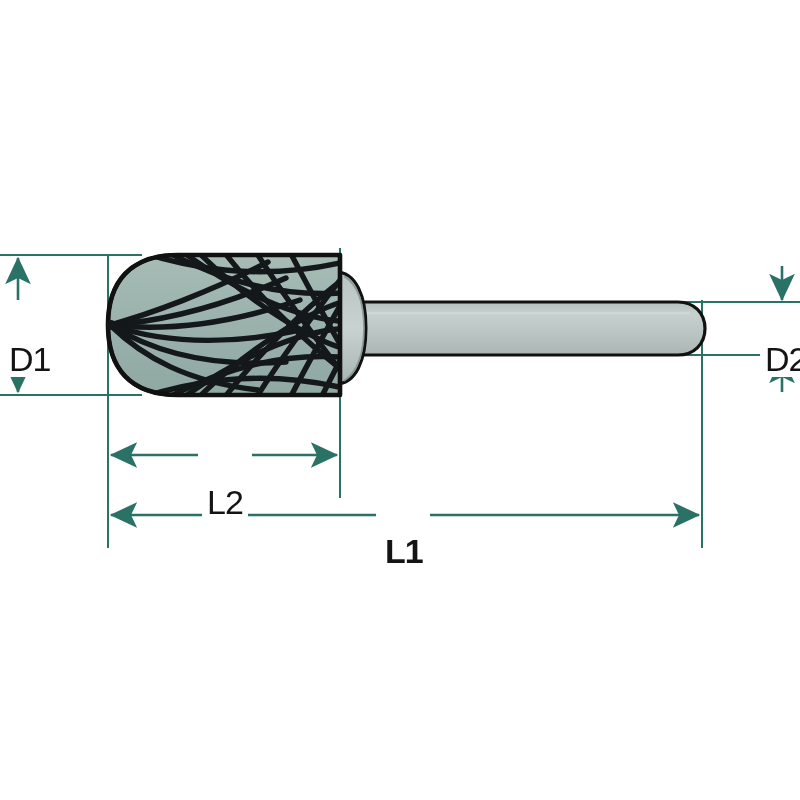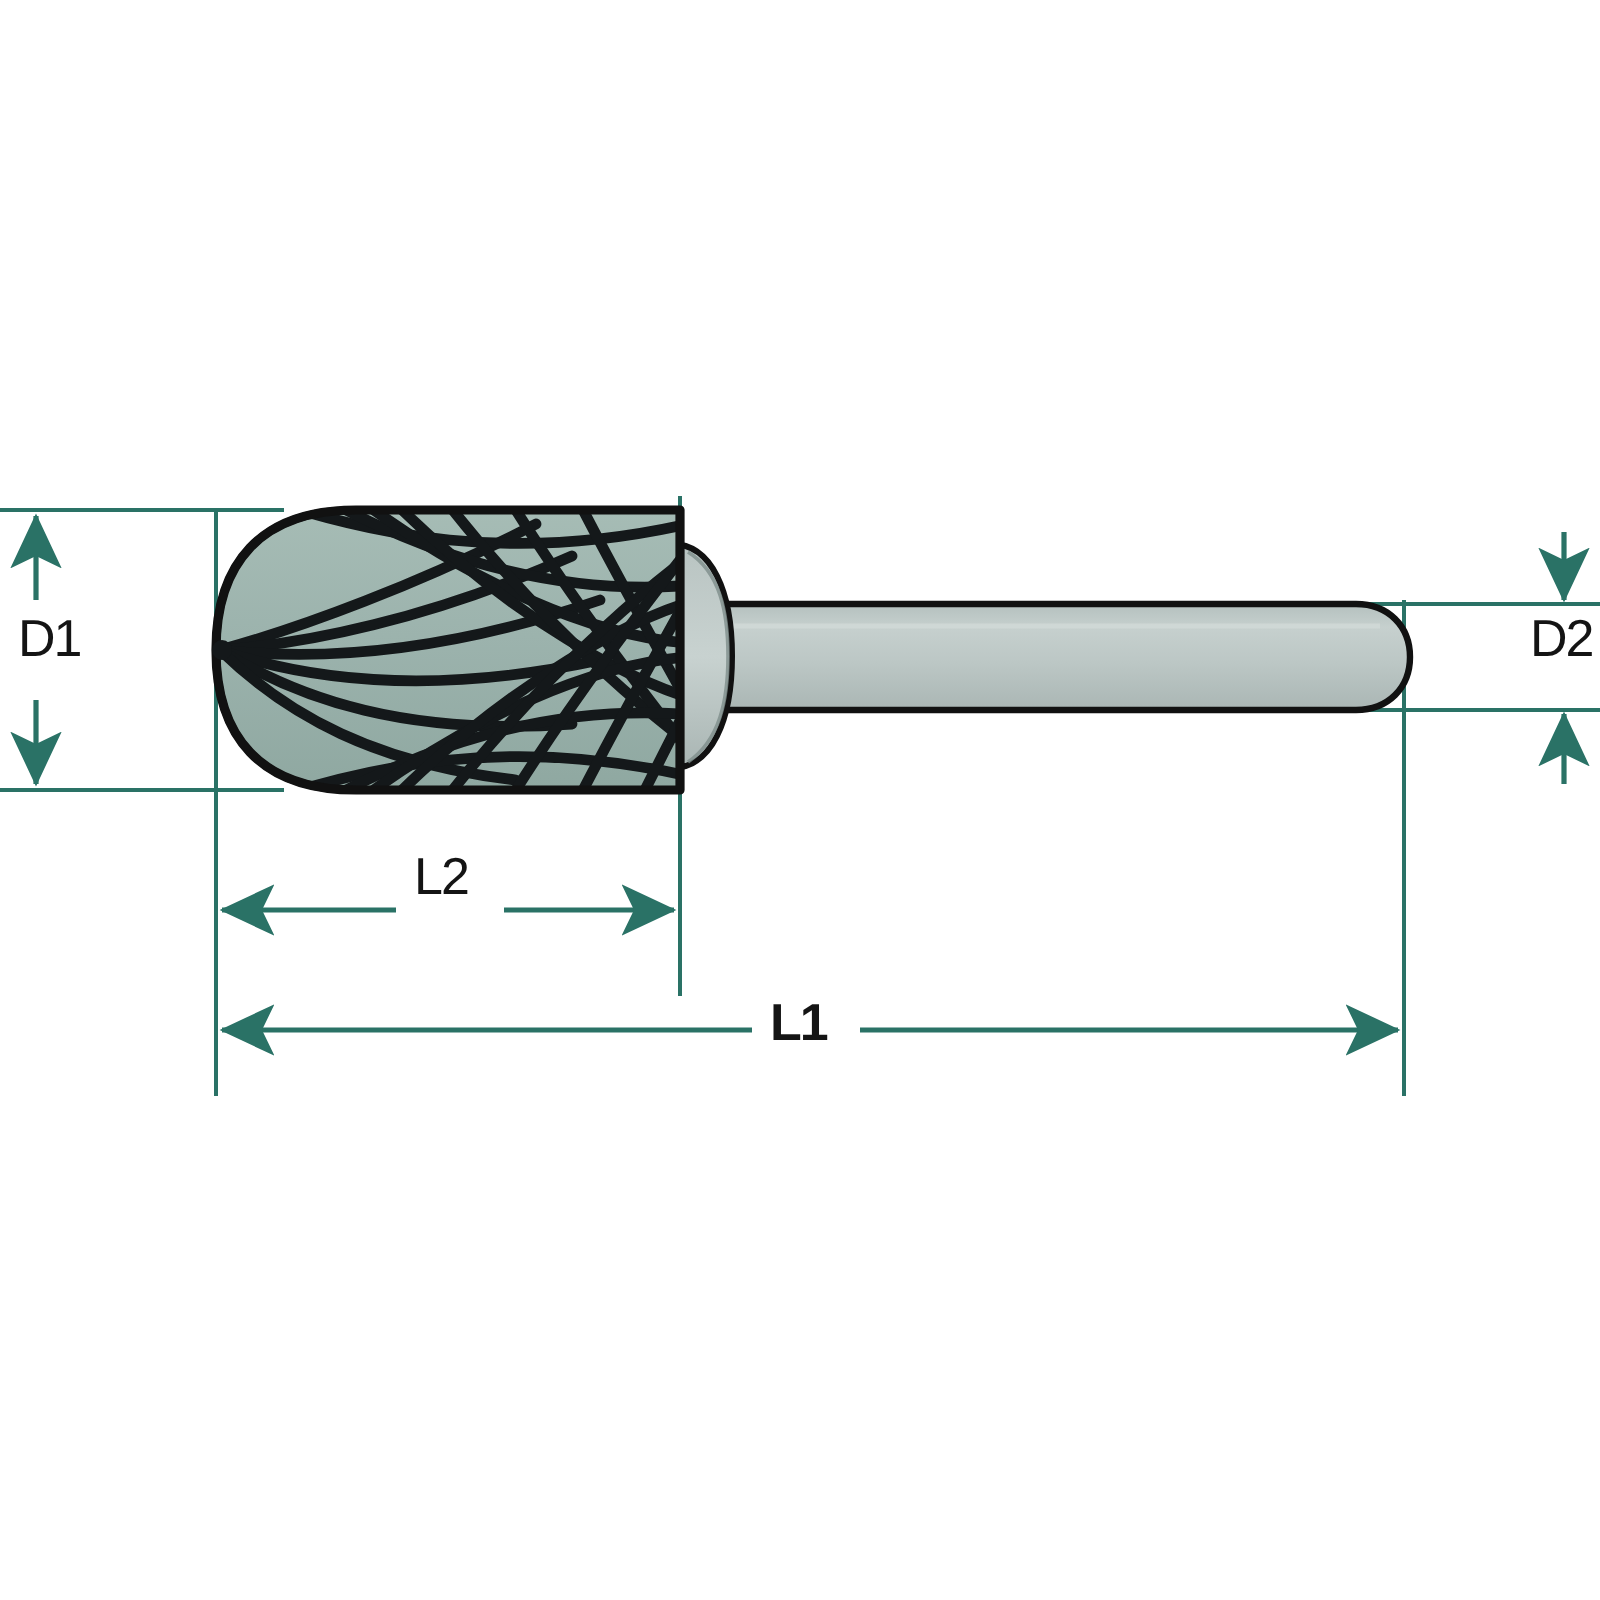--- a/index.html
+++ b/index.html
@@ -18,32 +18,33 @@
   #drawing {
     position: absolute;
     left: 0;
     top: 0;
     width: 800px;
     height: 800px;
   }
   .dim-label {
     position: absolute;
     font-family: "Liberation Sans", sans-serif;
-    font-size: 26px;
+    font-size: 34px;
     font-weight: 400;
     color: #141414;
     letter-spacing: -1px;
     line-height: 1;
     white-space: nowrap;
     background: #ffffff;
     padding: 1px 5px;
+    margin-top: 36px;
   }
   #label-d1 { left: 4px;   top: 305px; }
   #label-d2 { left: 760px; top: 305px; }
-  #label-l2 { left: 202px; top: 424px; }
+  #label-l2 { left: 202px; top: 448px; }
   #label-l1 { left: 380px; top: 497px; font-weight: bold; }
 </style>
 </head>
 <body>
 
 <div id="stage">
 
   <svg id="drawing" viewBox="0 0 800 800" xmlns="http://www.w3.org/2000/svg">
 
     <defs>

